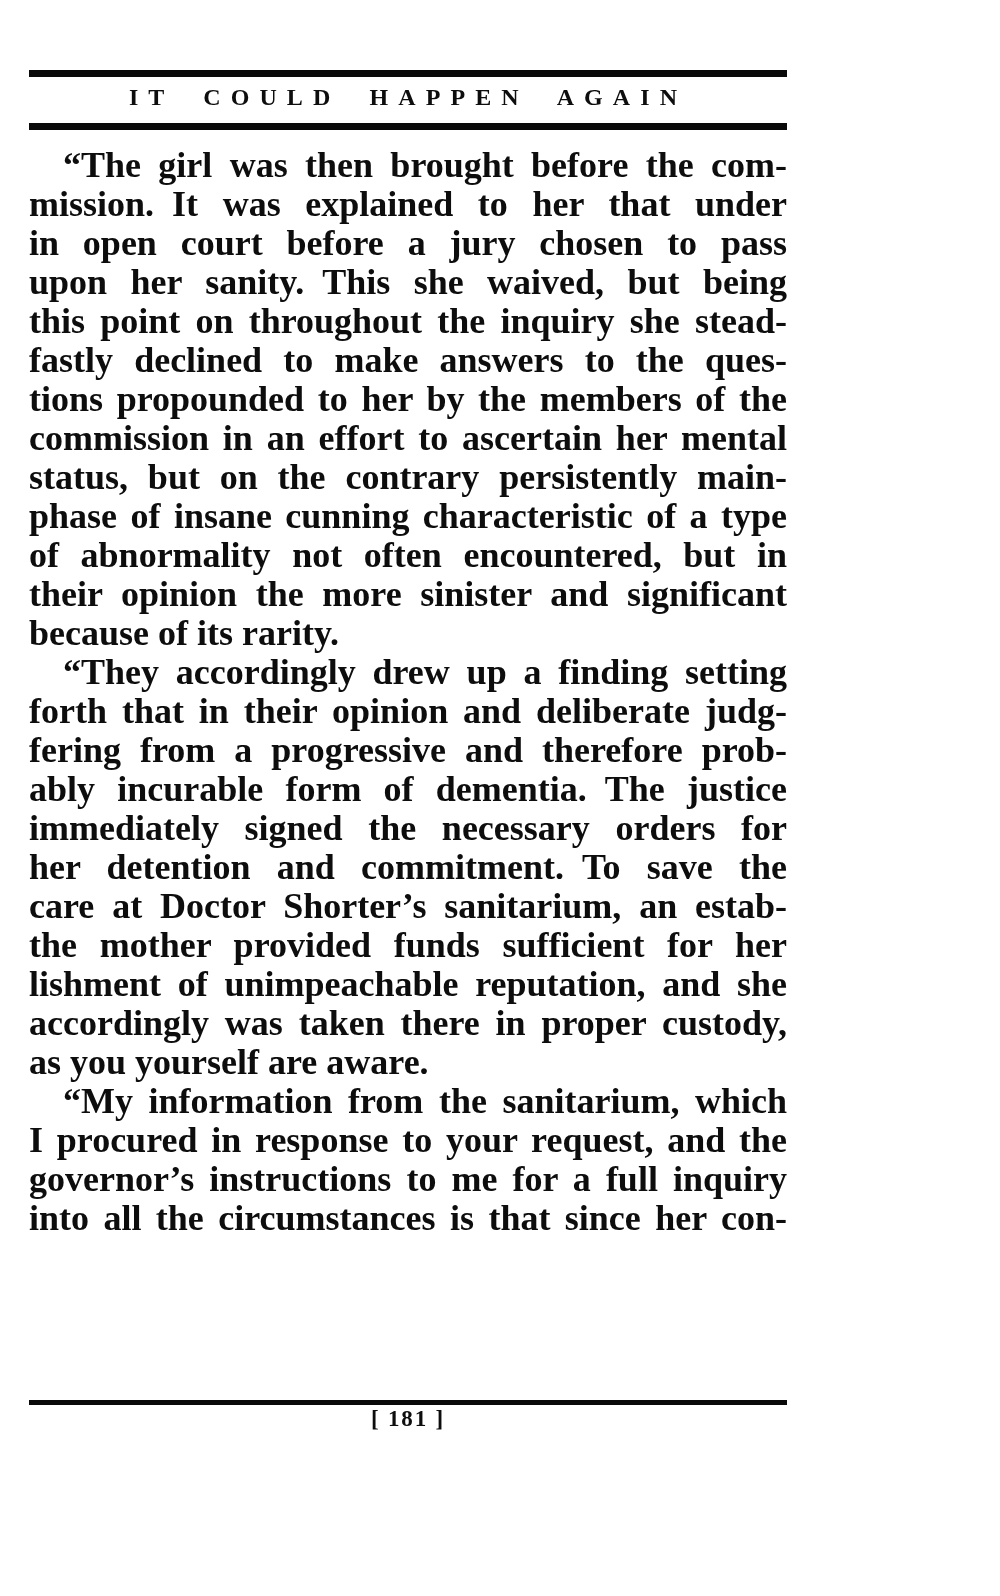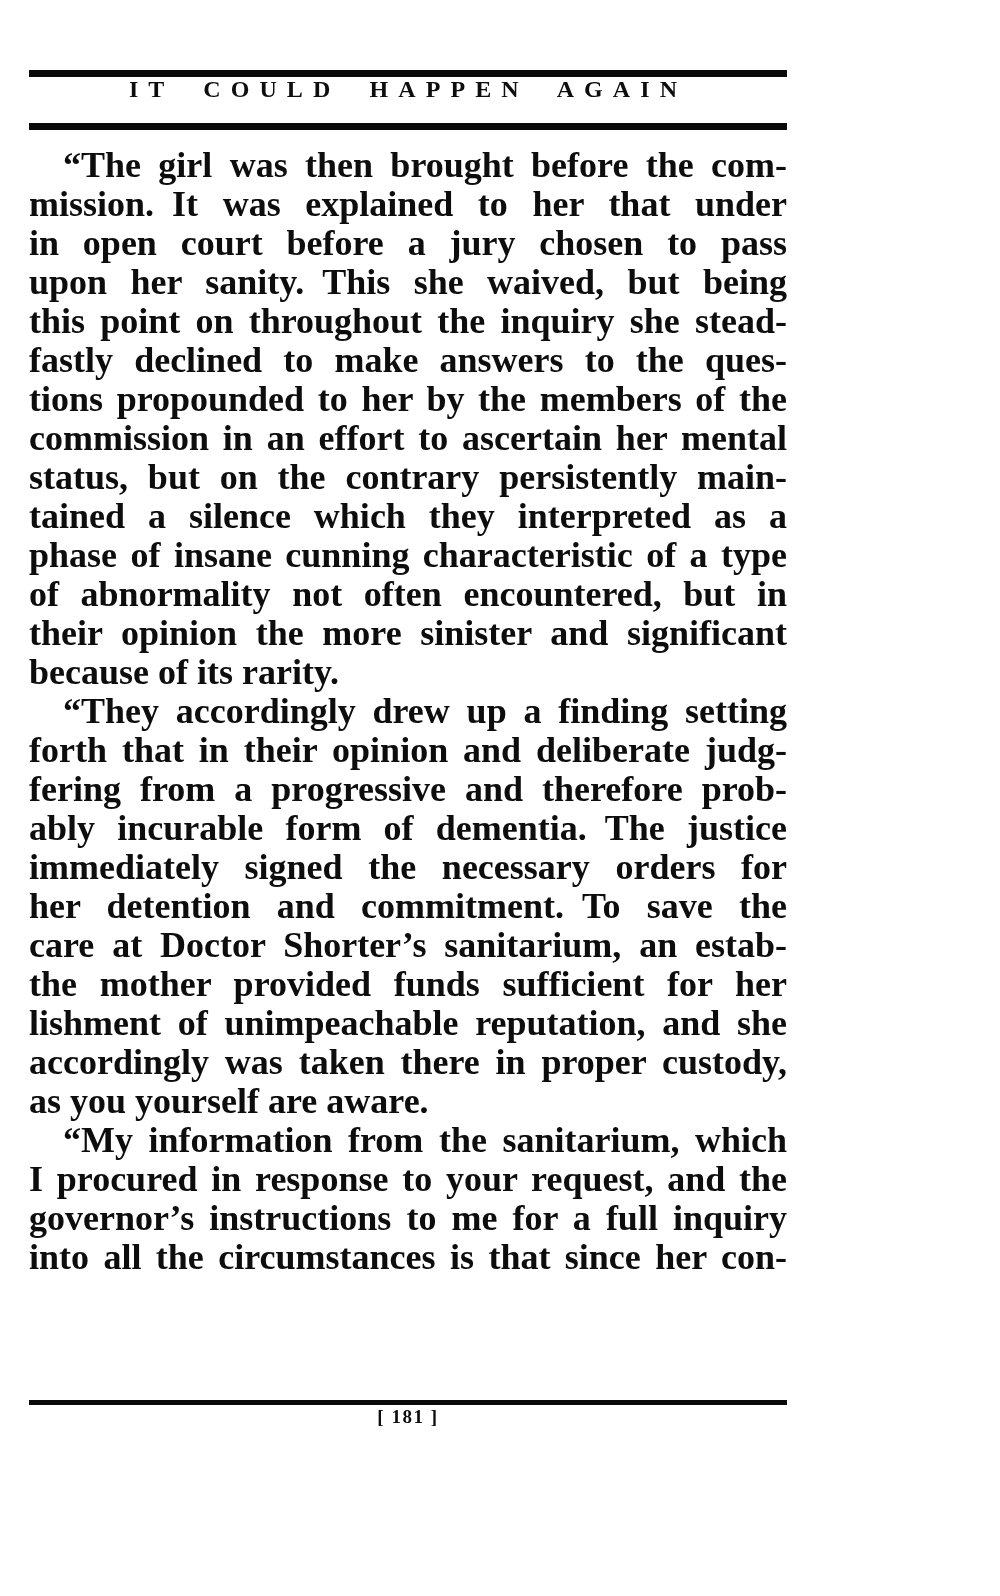--- a/index.html
+++ b/index.html
@@ -27,21 +27,21 @@
     position: absolute;
     left: 0;
     width: 100%;
     background: #0a0a0a;
   }
   .rule-header-top    { top: 70px;   height: 7px; }
   .rule-header-bottom { top: 123px;  height: 7px; }
   .rule-footer        { top: 1400px; height: 5px; }
   .running-header {
     position: absolute;
-    top: 76px;
+    top: 84px;
     left: 0;
     width: 100%;
     text-align: center;
     font-size: 24px;
     font-weight: bold;
     letter-spacing: 0.42em;
     word-spacing: 0.55em;
     white-space: nowrap;
   }
   .body-text {
@@ -60,21 +60,21 @@
     overflow: visible;
   }
   .line.indent { text-indent: 34px; }
   .line.para-end { text-align-last: left; }
   .page-number {
     position: absolute;
     top: 1406px;
     left: 0;
     width: 100%;
     text-align: center;
-    font-size: 19px;
+    font-size: 23px;
     font-weight: bold;
     letter-spacing: 0.08em;
   }
 </style>
 </head>
 <body>
 
 <div class="page" style="color: rgb(13, 13, 13); background: rgb(255, 255, 255);">
   <div class="column">
     <div class="rule rule-header-top"></div>
@@ -84,21 +84,20 @@
     <div class="body-text">
         <div class="line indent">“The girl was then brought before the com-</div>
         <div class="line">mission. It was explained to her that under</div>
         <div class="line">in open court before a jury chosen to pass</div>
         <div class="line">upon her sanity. This she waived, but being</div>
         <div class="line">this point on throughout the inquiry she stead-</div>
         <div class="line">fastly declined to make answers to the ques-</div>
         <div class="line">tions propounded to her by the members of the</div>
         <div class="line">commission in an effort to ascertain her mental</div>
         <div class="line">status, but on the contrary persistently main-</div>
-        <div class="line">tained a silence which they interpreted as a</div>
         <div class="line">phase of insane cunning characteristic of a type</div>
         <div class="line">of abnormality not often encountered, but in</div>
         <div class="line">their opinion the more sinister and significant</div>
         <div class="line para-end">because of its rarity.</div>
         <div class="line indent">“They accordingly drew up a finding setting</div>
         <div class="line">forth that in their opinion and deliberate judg-</div>
         <div class="line">fering from a progressive and therefore prob-</div>
         <div class="line">ably incurable form of dementia. The justice</div>
         <div class="line">immediately signed the necessary orders for</div>
         <div class="line">her detention and commitment. To save the</div>

